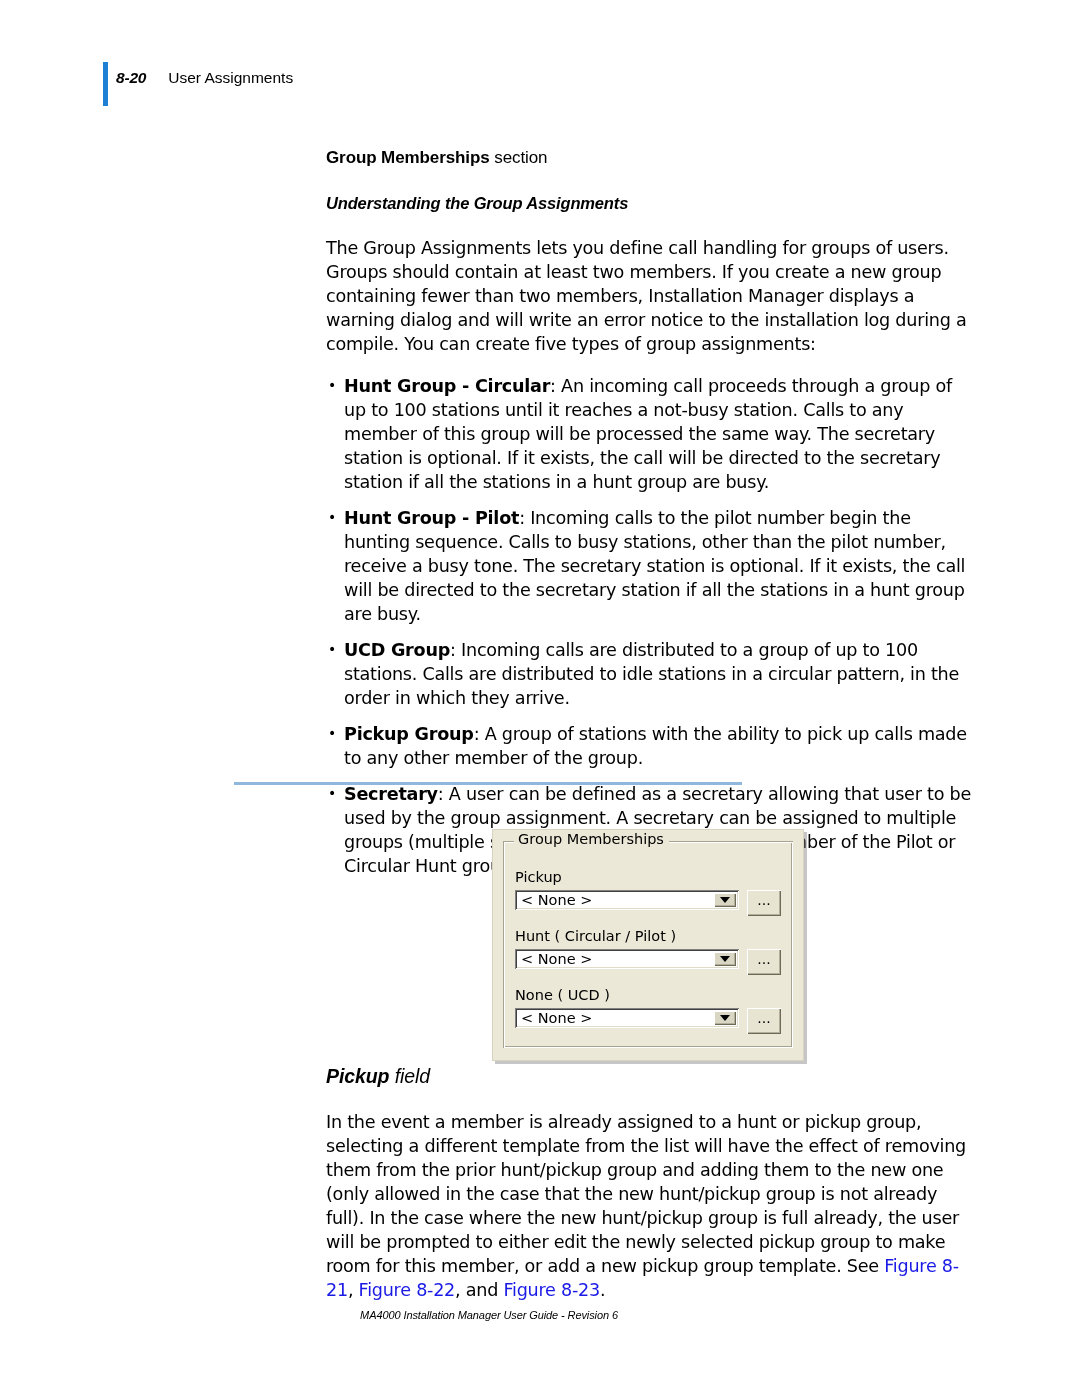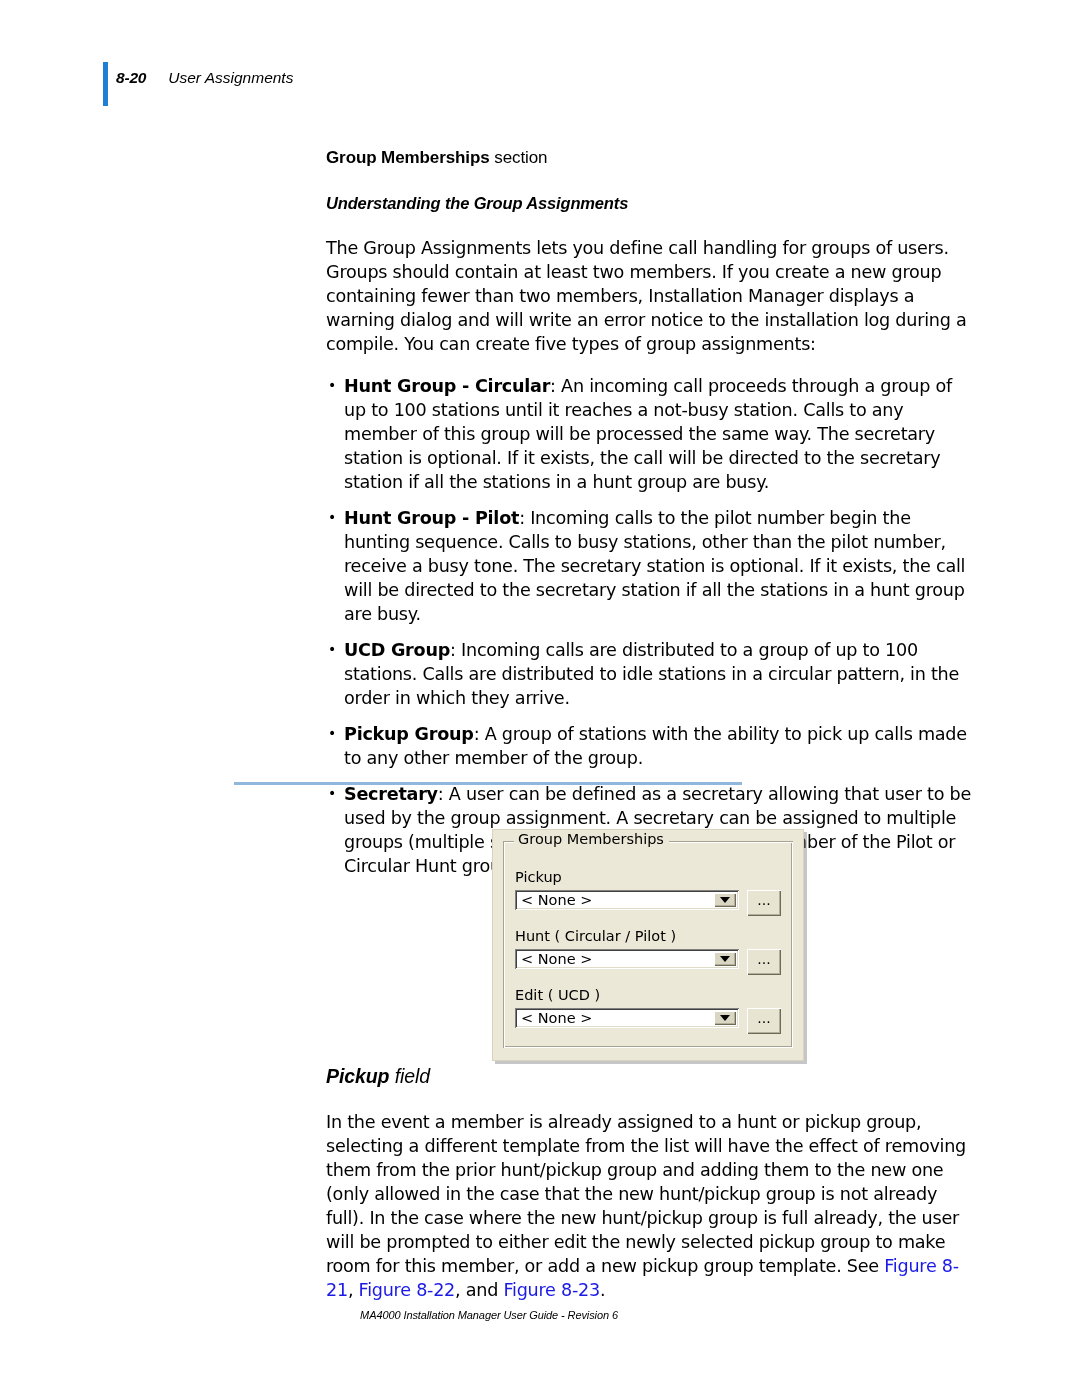--- a/index.html
+++ b/index.html
@@ -36,21 +36,20 @@
     font-family: "Liberation Sans", sans-serif;
     font-style: italic;
     font-weight: bold;
     font-size: 15.5px;
     letter-spacing: -0.2px;
     padding-top: 7px;
   }
   .header-title {
     margin-left: 22px;
     font-family: "Liberation Sans", sans-serif;
-    font-style: italic;
     font-size: 15.5px;
     padding-top: 7px;
   }
 
   
   .content {
     position: absolute;
     left: 326px;
     top: 148px;
     width: 650px;
@@ -360,21 +359,21 @@
             <div class="combo-value">&lt; None &gt;</div>
             <div class="combo-arrow">
                 <span class="tri"></span>
               </div>
           </div>
           <div class="ellipsis-btn">...</div>
         </div>
       </div>
 
       <div class="field-row">
-        <div class="field-label">Edit ( UCD )</div>
+        <div class="field-label">None ( UCD )</div>
         <div class="field-controls">
           <div class="combo">
             <div class="combo-value">&lt; None &gt;</div>
             <div class="combo-arrow">
                 <span class="tri"></span>
               </div>
           </div>
           <div class="ellipsis-btn">...</div>
         </div>
       </div>

